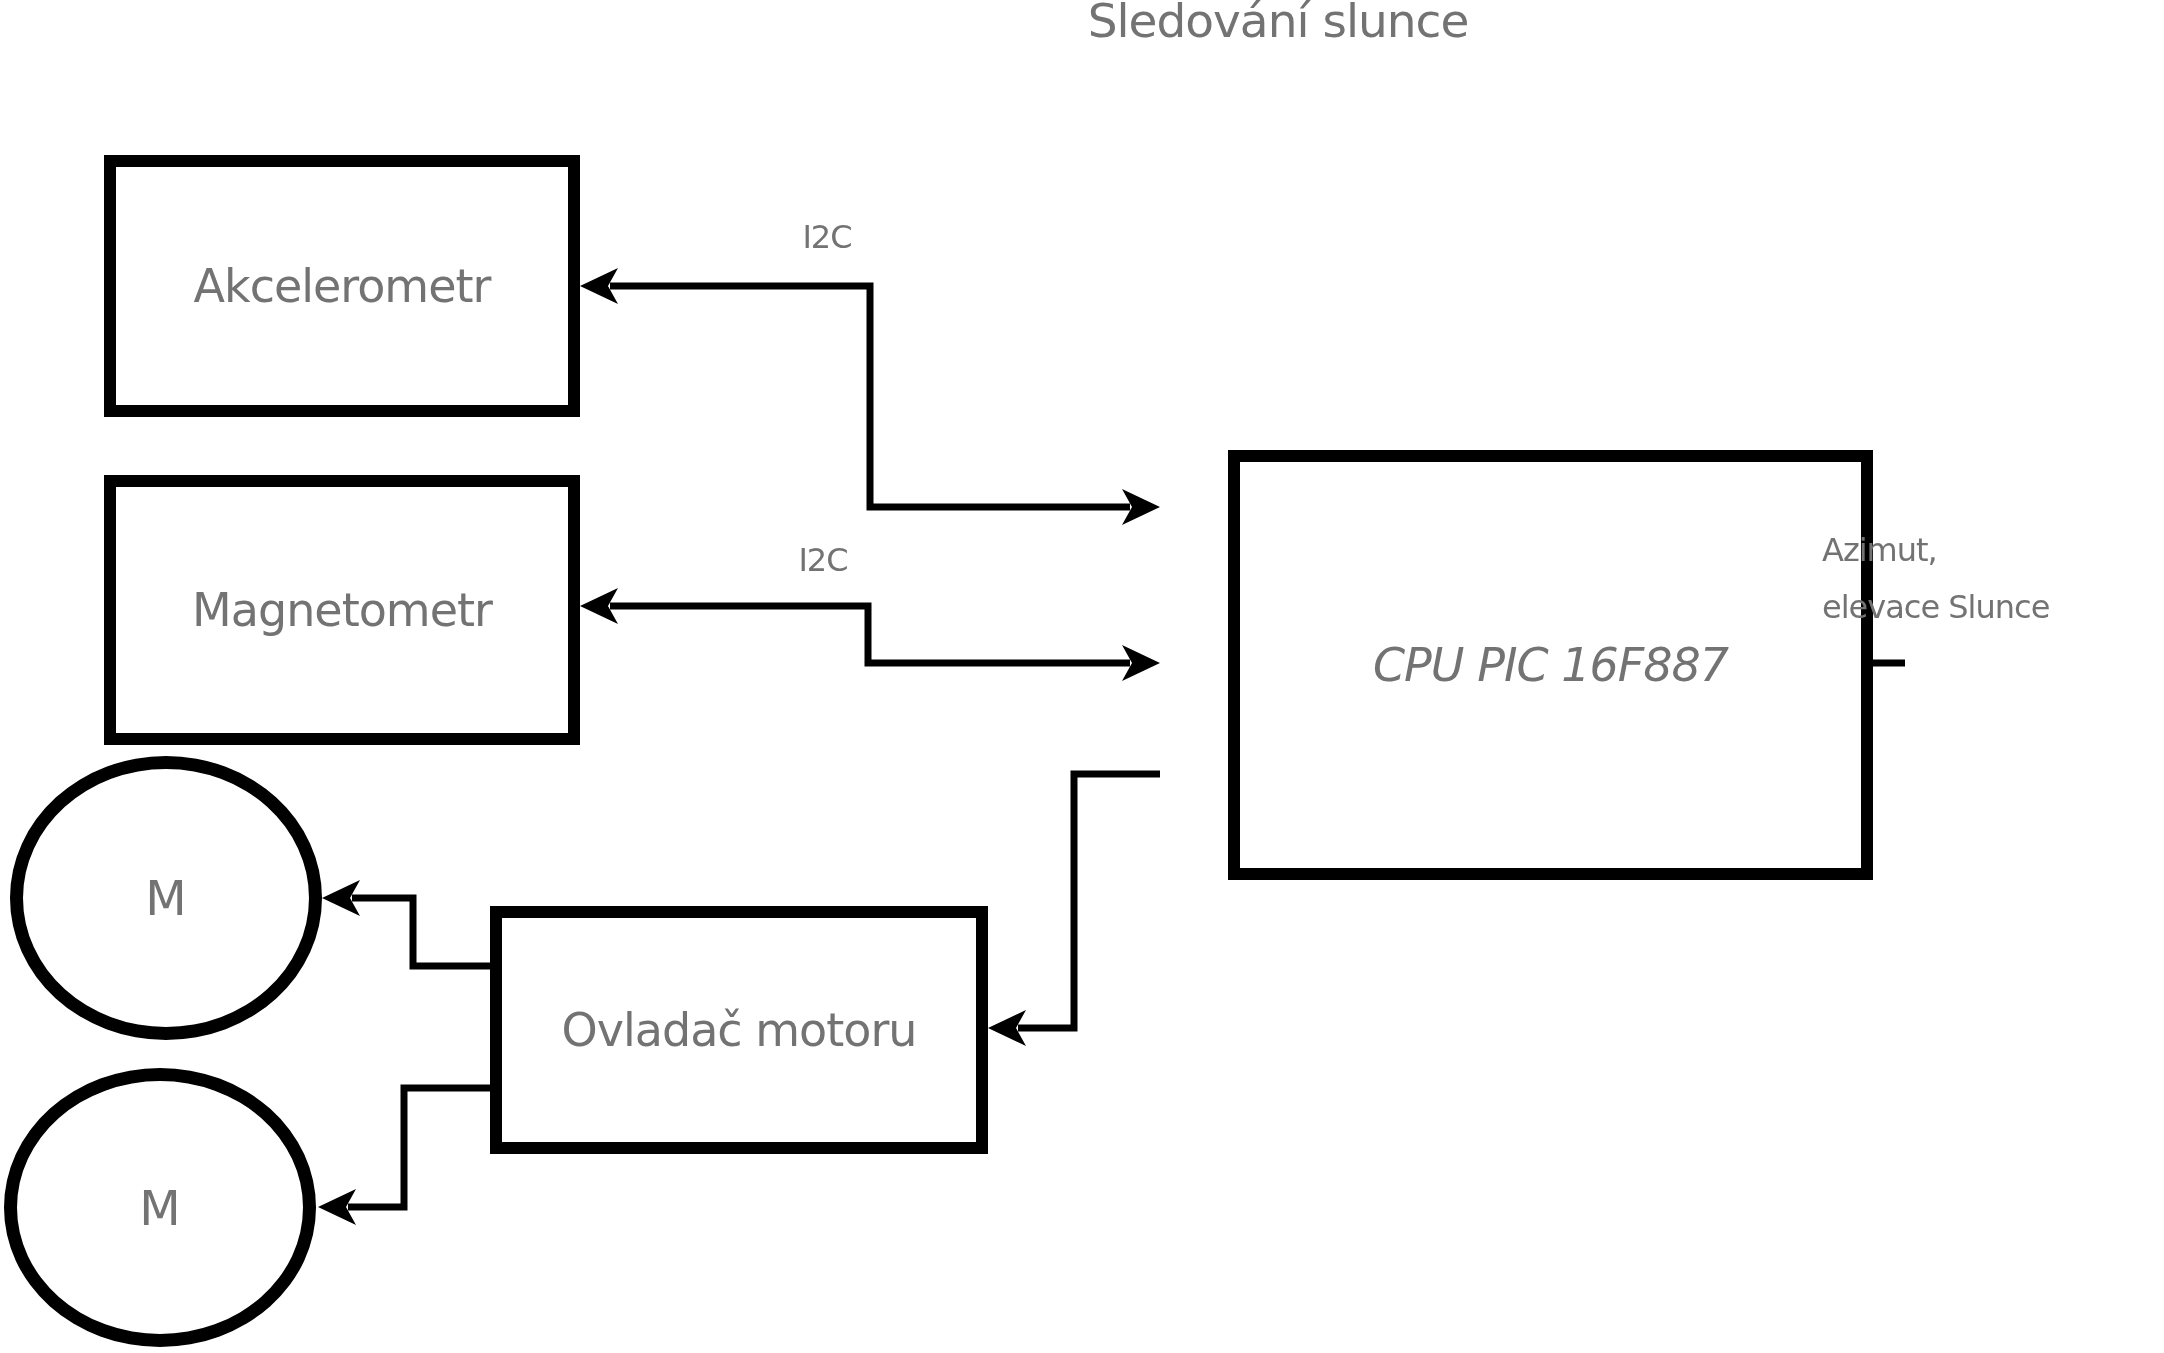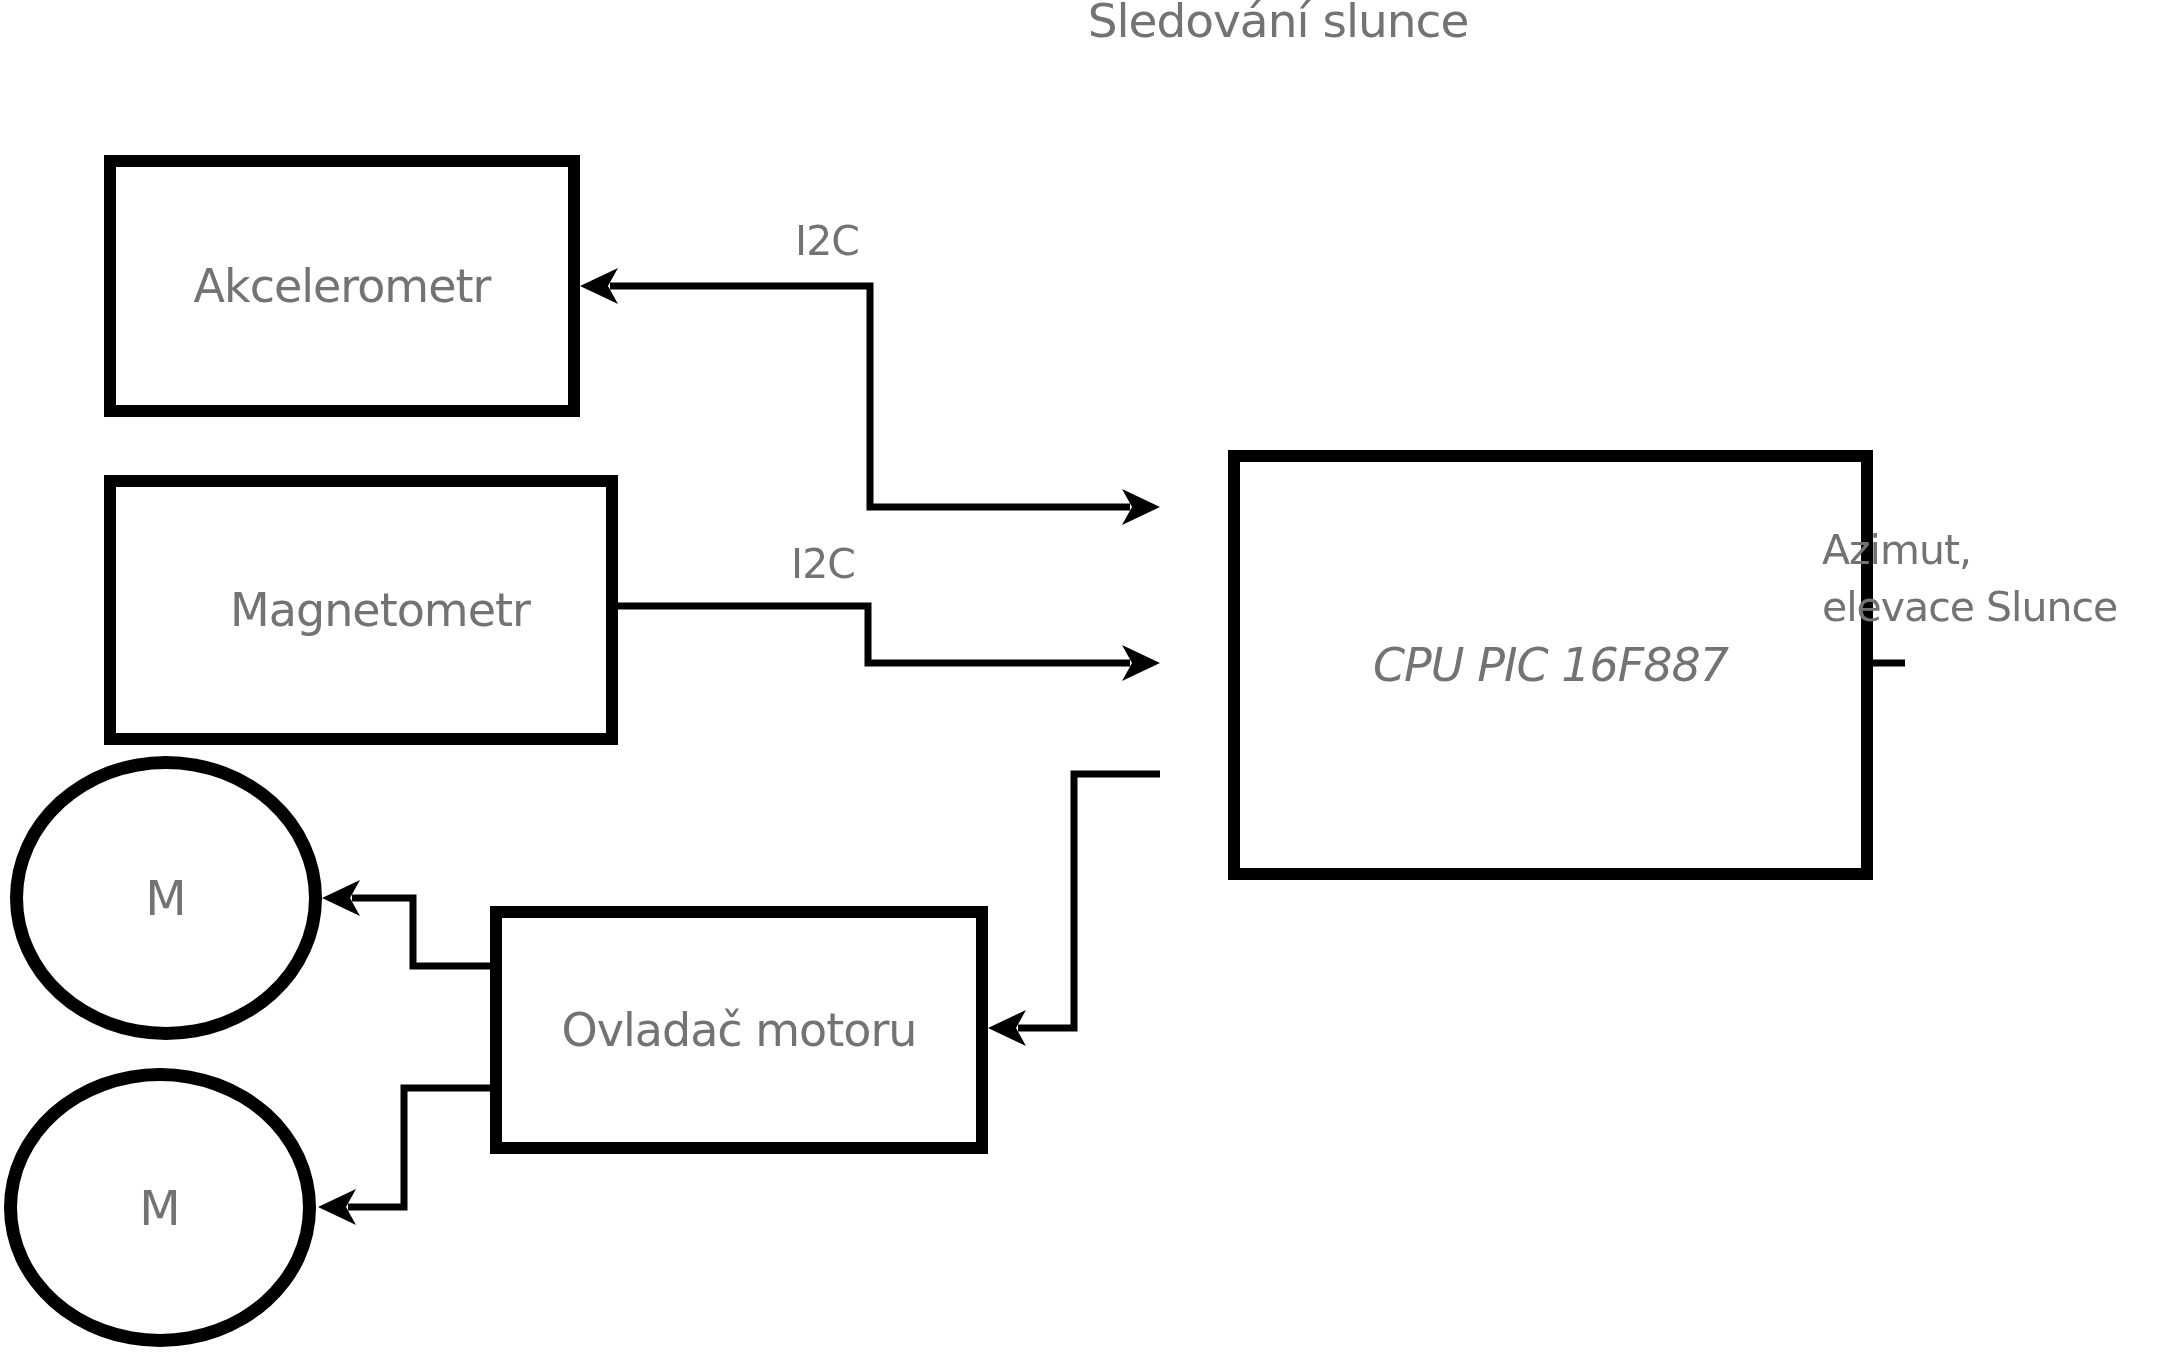--- a/index.html
+++ b/index.html
@@ -28,38 +28,38 @@
     border: 12px solid #000000;
     background: #ffffff;
     display: flex;
     align-items: center;
     justify-content: center;
     font-size: 46px;
     letter-spacing: -1px;
     white-space: nowrap;
   }
   .box-accelerometer { left: 104px; top: 155px; width: 452px; height: 238px; text-align: center; }
-  .box-magnetometer  { left: 104px; top: 475px; width: 452px; height: 246px; padding-left: 38px; }
+  .box-magnetometer  { left: 104px; top: 475px; width: 452px; height: 246px; }
   .box-cpu           { left: 1228px; top: 450px; width: 621px; height: 406px; font-style: italic; }
   .box-motor-driver  { left: 490px; top: 906px; width: 474px; height: 224px; text-align: center; }
   .motor {
     position: absolute;
     border: 13px solid #000000;
     border-radius: 50%;
     background: #ffffff;
     display: flex;
     align-items: center;
     justify-content: center;
     font-size: 48px;
   }
   .motor-top    { left: 10px; top: 756px; width: 286px; height: 258px; }
   .motor-bottom { left: 4px;  top: 1068px; width: 286px; height: 253px; }
   .lbl {
     position: absolute;
-    font-size: 41px;
+    font-size: 32px;
     letter-spacing: -1px;
     white-space: nowrap;
     line-height: 1;
   }
   .diagram-title {
     left: 1278px;
     top: -3px;
     transform: translateX(-50%);
     font-size: 47px;
   }

